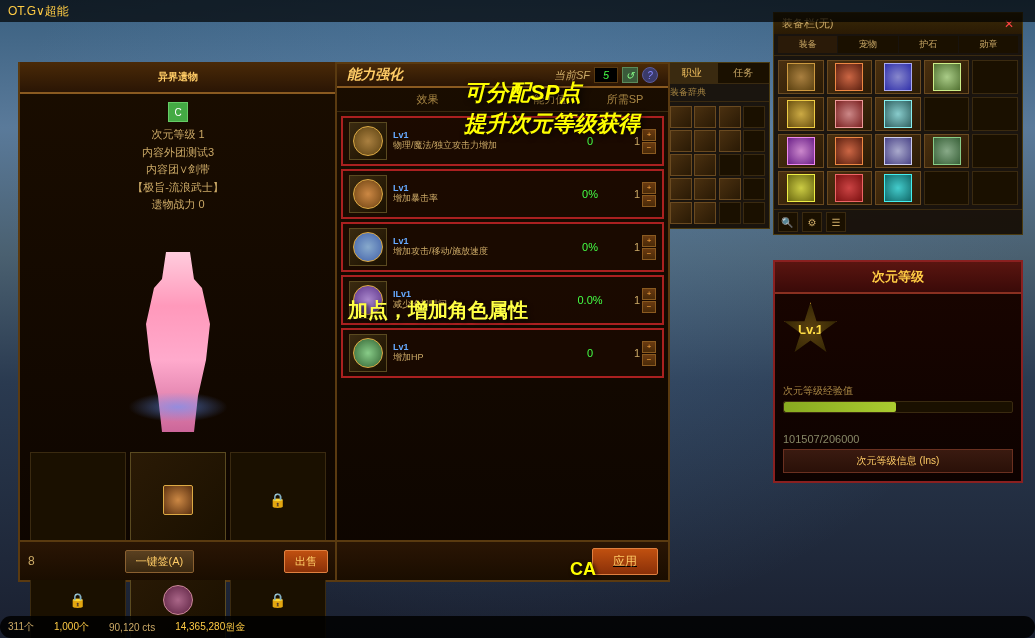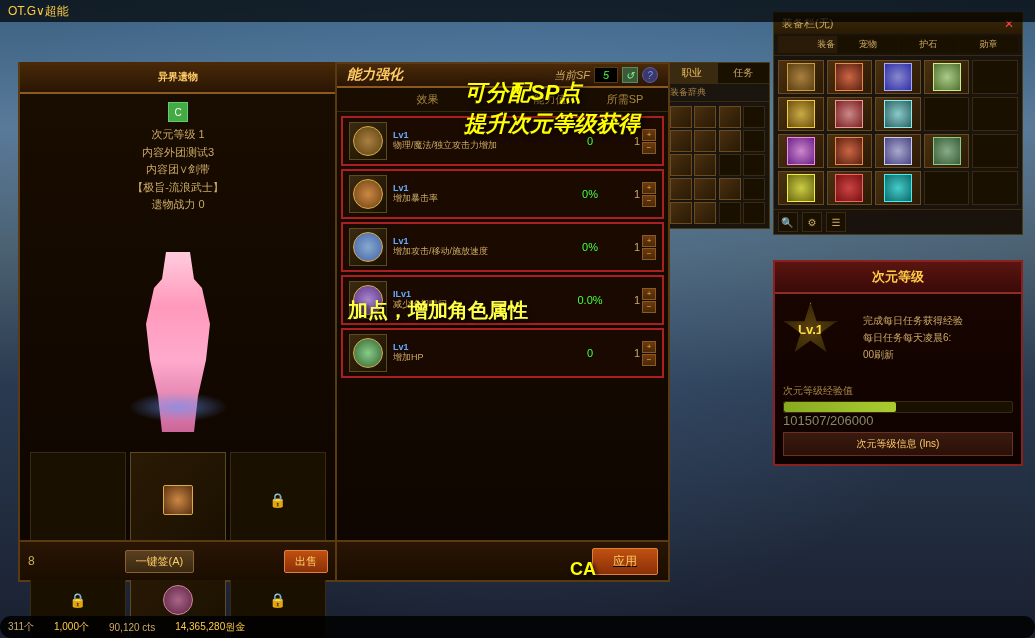--- a/index.html
+++ b/index.html
@@ -372,22 +372,22 @@
     }
 
     .exp-bar-fill {
       height: 100%;
       background: linear-gradient(90deg, #88aa20 0%, #aacc30 100%);
       border-radius: 2px;
     }
 
     .exp-numbers {
       color: #888866;
-      font-size: 13px;
-      margin-top: 0;
+      font-size: 11px;
+      margin-top: 20px;
     }
 
     .level-info-btn {
       background: linear-gradient(180deg, #3a1a10 0%, #2a1008 100%);
       border: 1px solid #6a3020;
       color: #ffcc66;
       padding: 4px;
       font-size: 10px;
       cursor: pointer;
       width: 100%;
@@ -858,21 +858,21 @@
 </div>
 
 <div class="equip-bar-top">
   <div class="equip-bar-header">
     <span>装备栏(无)</span>
     <div style="display:flex;gap:2px;">
       <span style="color:#ff4444;cursor:pointer;font-size:12px;">✕</span>
     </div>
   </div>
   <div style="display:flex;gap:1px;padding:2px 4px;border-bottom:1px solid #3a2a10;">
-    <div style="flex:1;text-align:right;padding:2px;color:#ccaa66;font-size:9px;background:#2a1a08;cursor:pointer;">装备</div>
+    <div style="flex:1;text-align:center;padding:2px;color:#ccaa66;font-size:9px;background:#2a1a08;cursor:pointer;">装备</div>
     <div style="flex:1;text-align:center;padding:2px;color:#ccaa66;font-size:9px;background:#1a1000;cursor:pointer;">宠物</div>
     <div style="flex:1;text-align:center;padding:2px;color:#ccaa66;font-size:9px;background:#1a1000;cursor:pointer;">护石</div>
     <div style="flex:1;text-align:center;padding:2px;color:#ccaa66;font-size:9px;background:#1a1000;cursor:pointer;">勋章</div>
   </div>
   <div class="equip-grid-large">
     <div class="eq-cell has-item">
         <div class="item-inner"></div>
       </div>
     <div class="eq-cell has-item">
         <div class="item-inner" style="background:radial-gradient(circle,#cc6644 0%,#5a2010 100%);border-color:#ee8844;"></div>
@@ -965,27 +965,20 @@
   </div>
 </div>
 
 <div class="far-right-panel">
   <div class="far-right-header">
     <span>次元等级</span>
   </div>
   <div class="level-content">
     <div class="level-badge">
       <div class="lv-badge">Lv.1</div>
-    </div>
-    <div class="level-desc">
-      <div class="level-desc-text">
-        <div>完成每日任务获得经验</div>
-        <div>每日任务每天凌晨6:</div>
-        <div>00刷新</div>
-      </div>
     </div>
   </div>
   <div class="exp-section">
     <div class="exp-label">次元等级经验值</div>
     <div class="exp-bar-bg">
       <div class="exp-bar-fill" style="width:49%;"></div>
     </div>
     <div class="exp-numbers">
       <span>101507</span>/<span>206000</span>
     </div>

